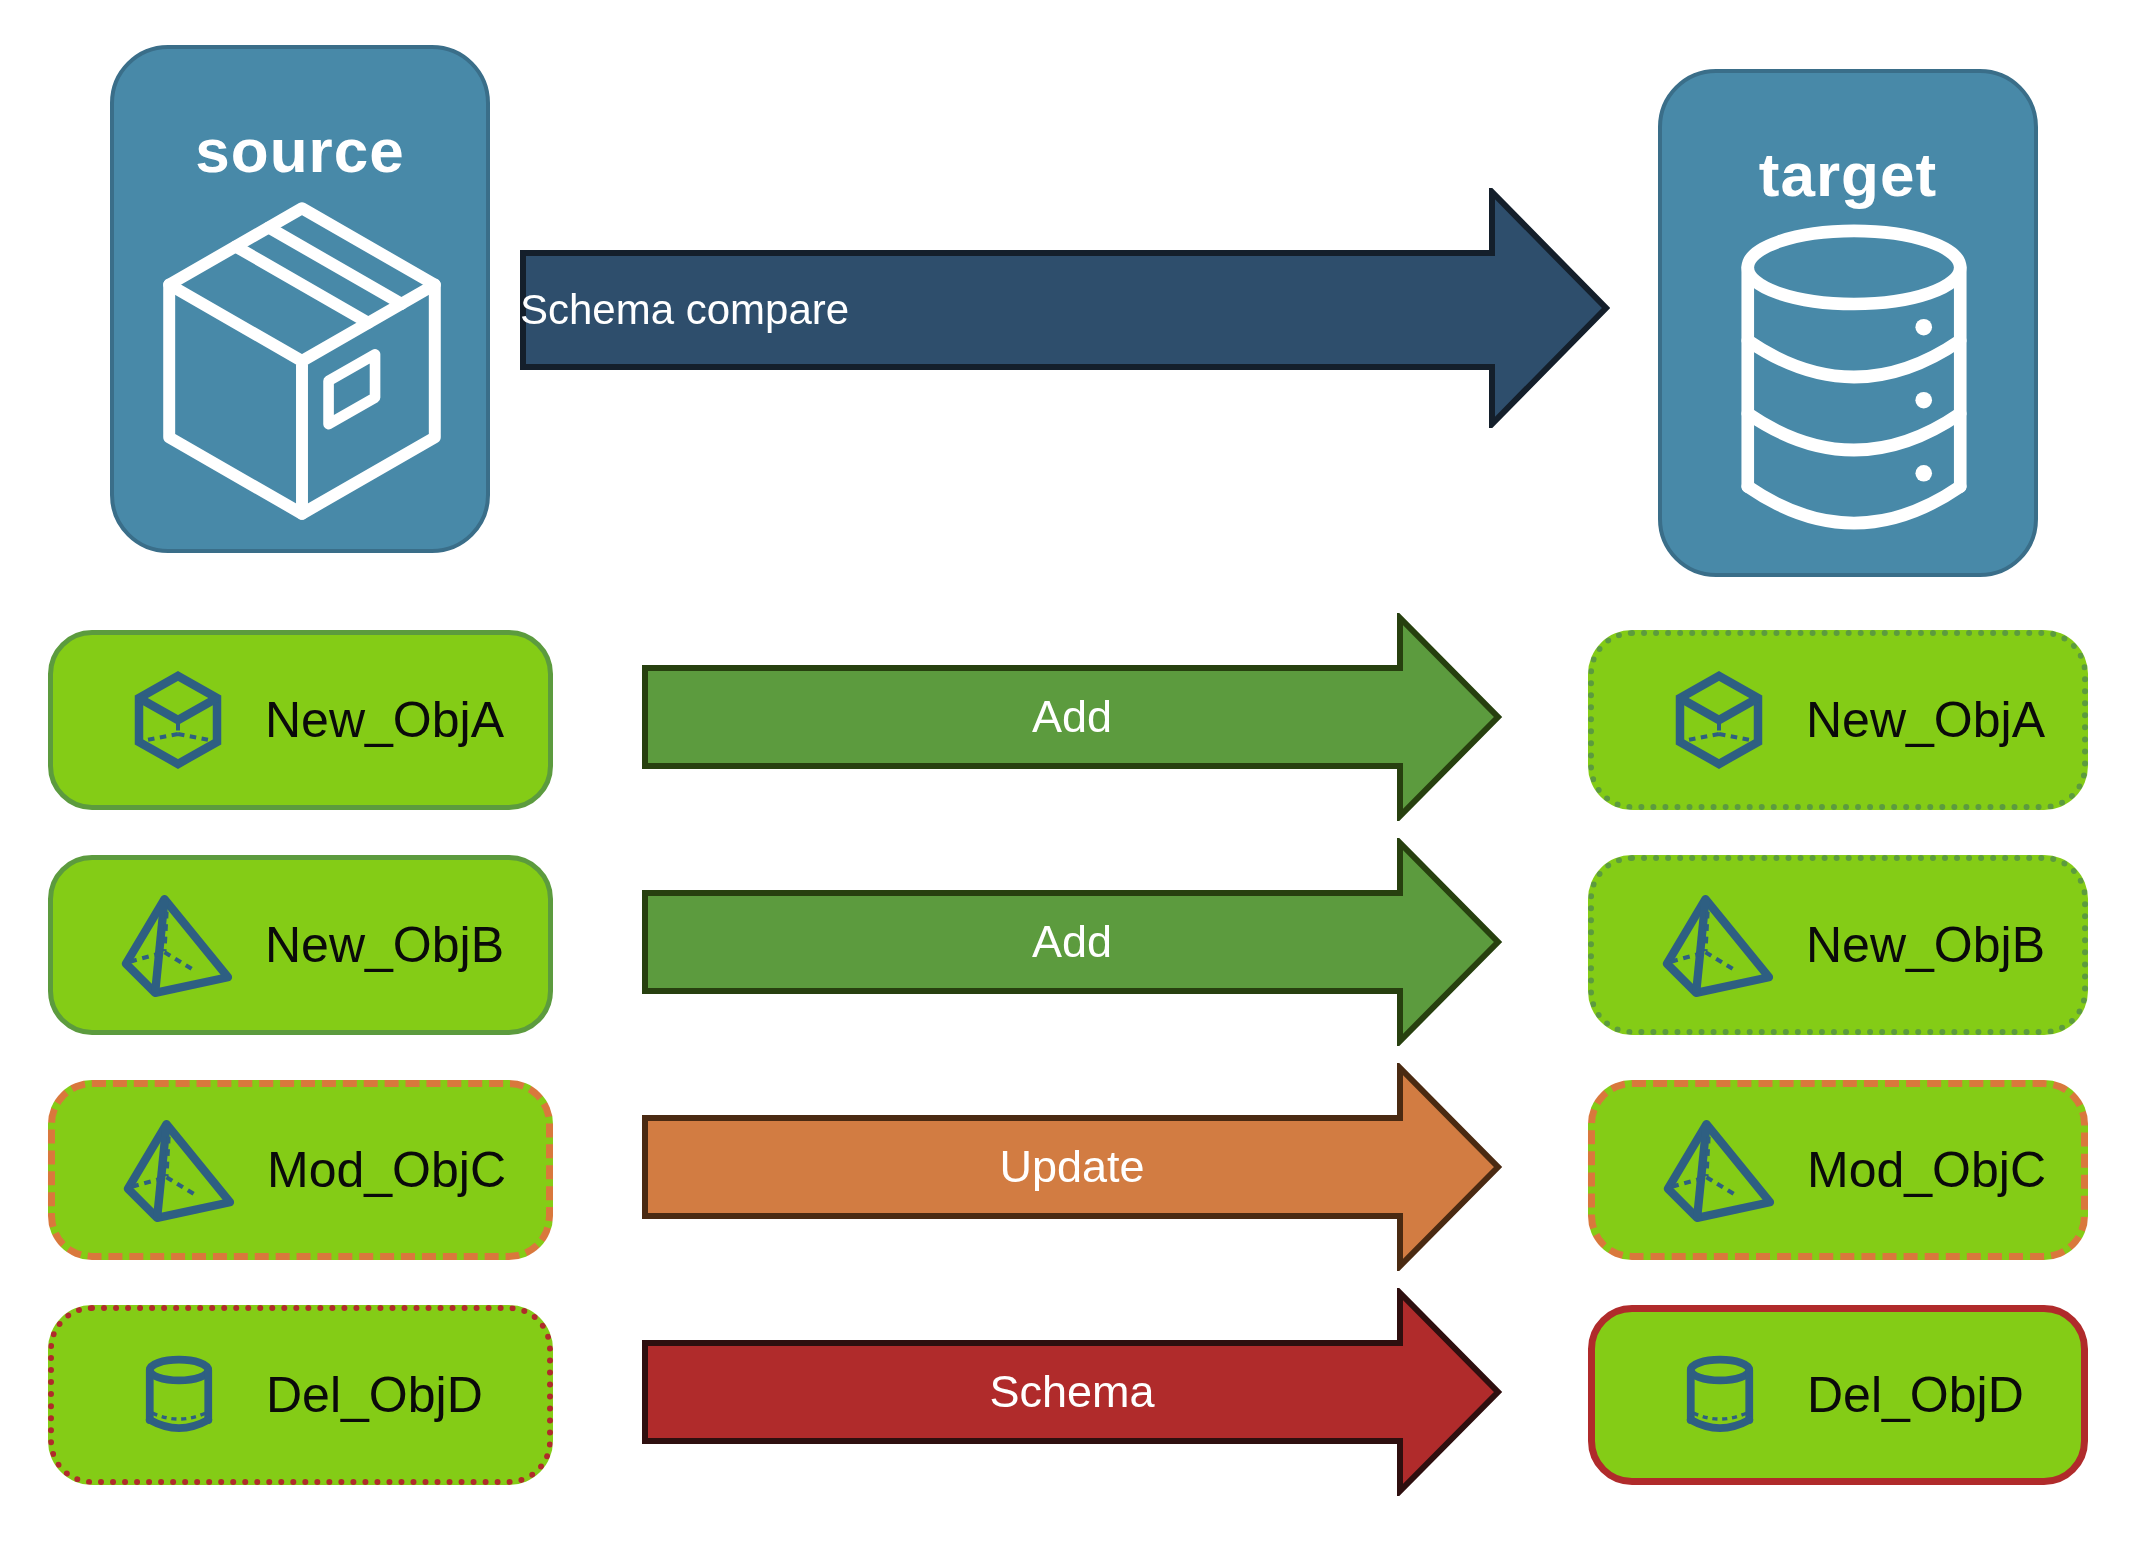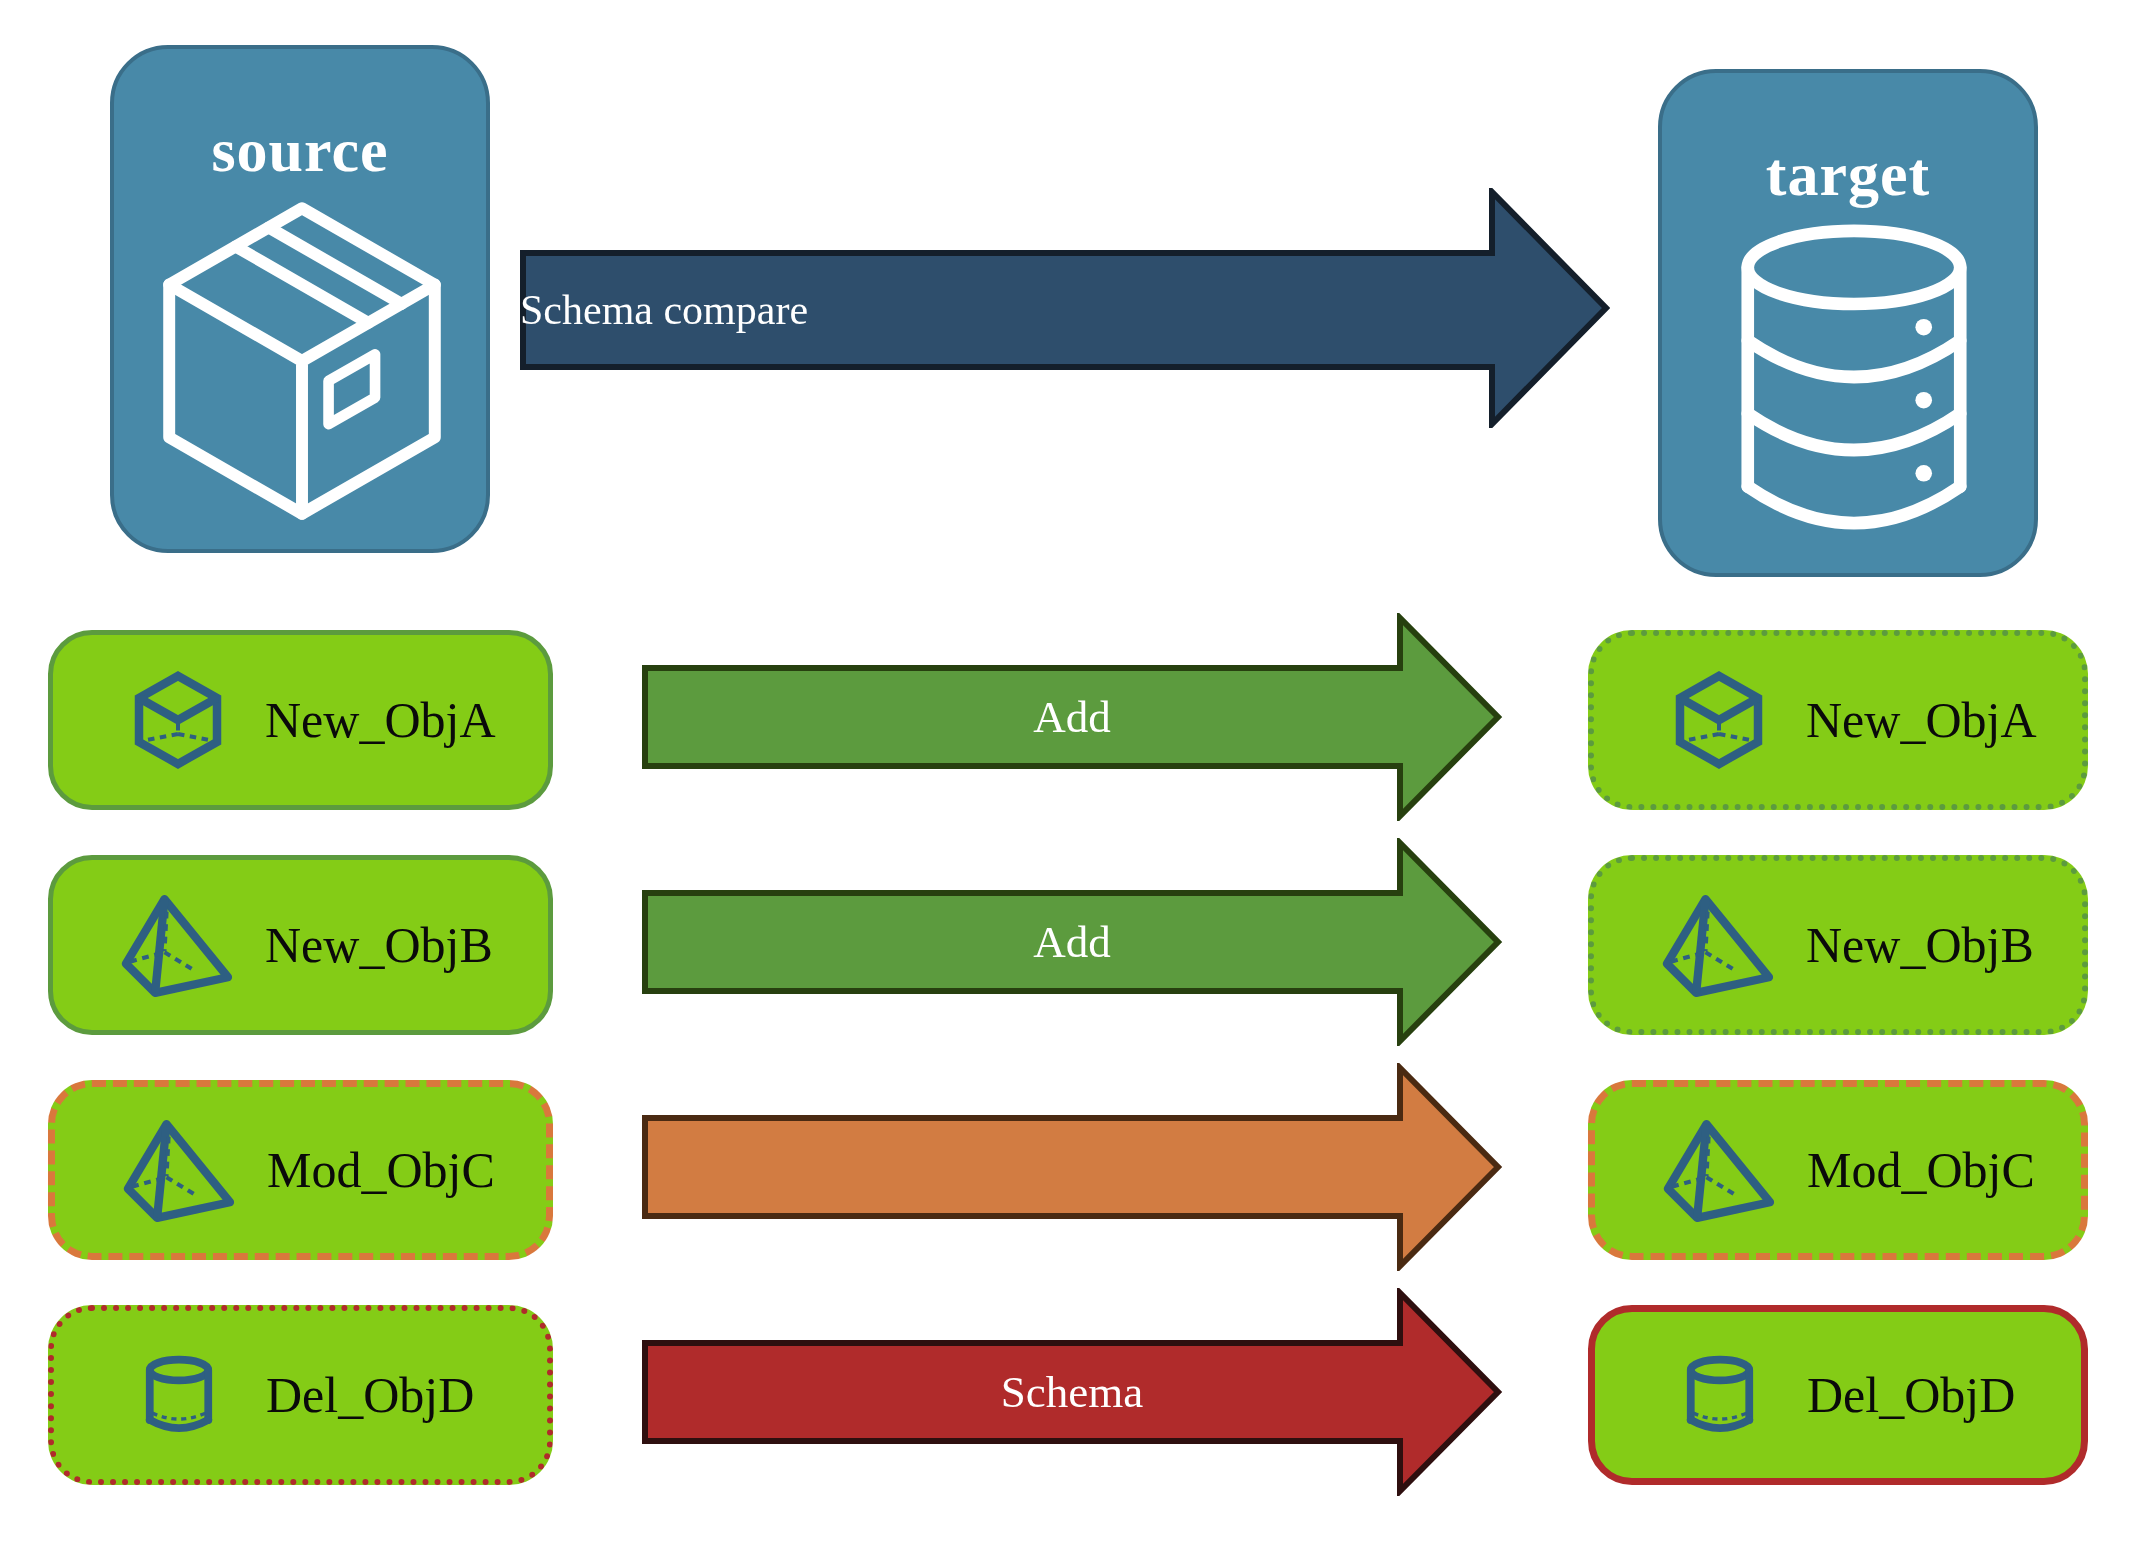--- a/index.html
+++ b/index.html
@@ -1,18 +1,18 @@
 <!DOCTYPE html>
 <html><head>
 <meta charset="utf-8">
 <style>
   html,body { margin:0; padding:0; background:#ffffff; }
   .canvas {
     position:relative; width:2150px; height:1550px; background:#ffffff;
-    font-family:Liberation Serif, serif; overflow:hidden;
+    font-family:Liberation Sans, sans-serif; overflow:hidden;
   }
   
   .panel {
     position:absolute; width:380px; height:508px; box-sizing:border-box;
     background:#4889A8; border:4px solid #3A6E89; border-radius:58px;
   }
   .panel.source { left:110px; top:45px; }
   .panel.target { left:1658px; top:45px;margin-top:24px; }
   .panel-label {
     position:absolute; top:66px; left:0; width:100%; text-align:center;
@@ -187,20 +187,21 @@
         <g class="obj-stroke" stroke-width="4" stroke-dasharray="6.5 5.5">
           <path d="M44,18 L42,56 M9,66 L42,57 M42,57 L70,74"></path>
         </g>
       </svg>
     </span>
     <span class="obj-label">Mod_ObjC</span>
   </div>
   <svg class="row-arrow-svg a3">
     <polygon class="fill-update" points="3,55 758,55 758,5 856,104 758,203 758,153 3,153"></polygon>
   </svg>
+  <div class="arrow-label a3">Update</div>
   <div class="obj-box right row3 b-orange-dashed">
     <span class="icon-slot">
       <svg width="118" height="104" viewBox="0 0 110 100">
         <g class="obj-stroke" stroke-width="8" stroke-linejoin="round">
           <polygon points="42,6 5,68 33,96 103,81"></polygon>
           <path d="M42,6 L33,96"></path>
         </g>
         <g class="obj-stroke" stroke-width="4" stroke-dasharray="6.5 5.5">
           <path d="M44,18 L42,56 M9,66 L42,57 M42,57 L70,74"></path>
         </g>

